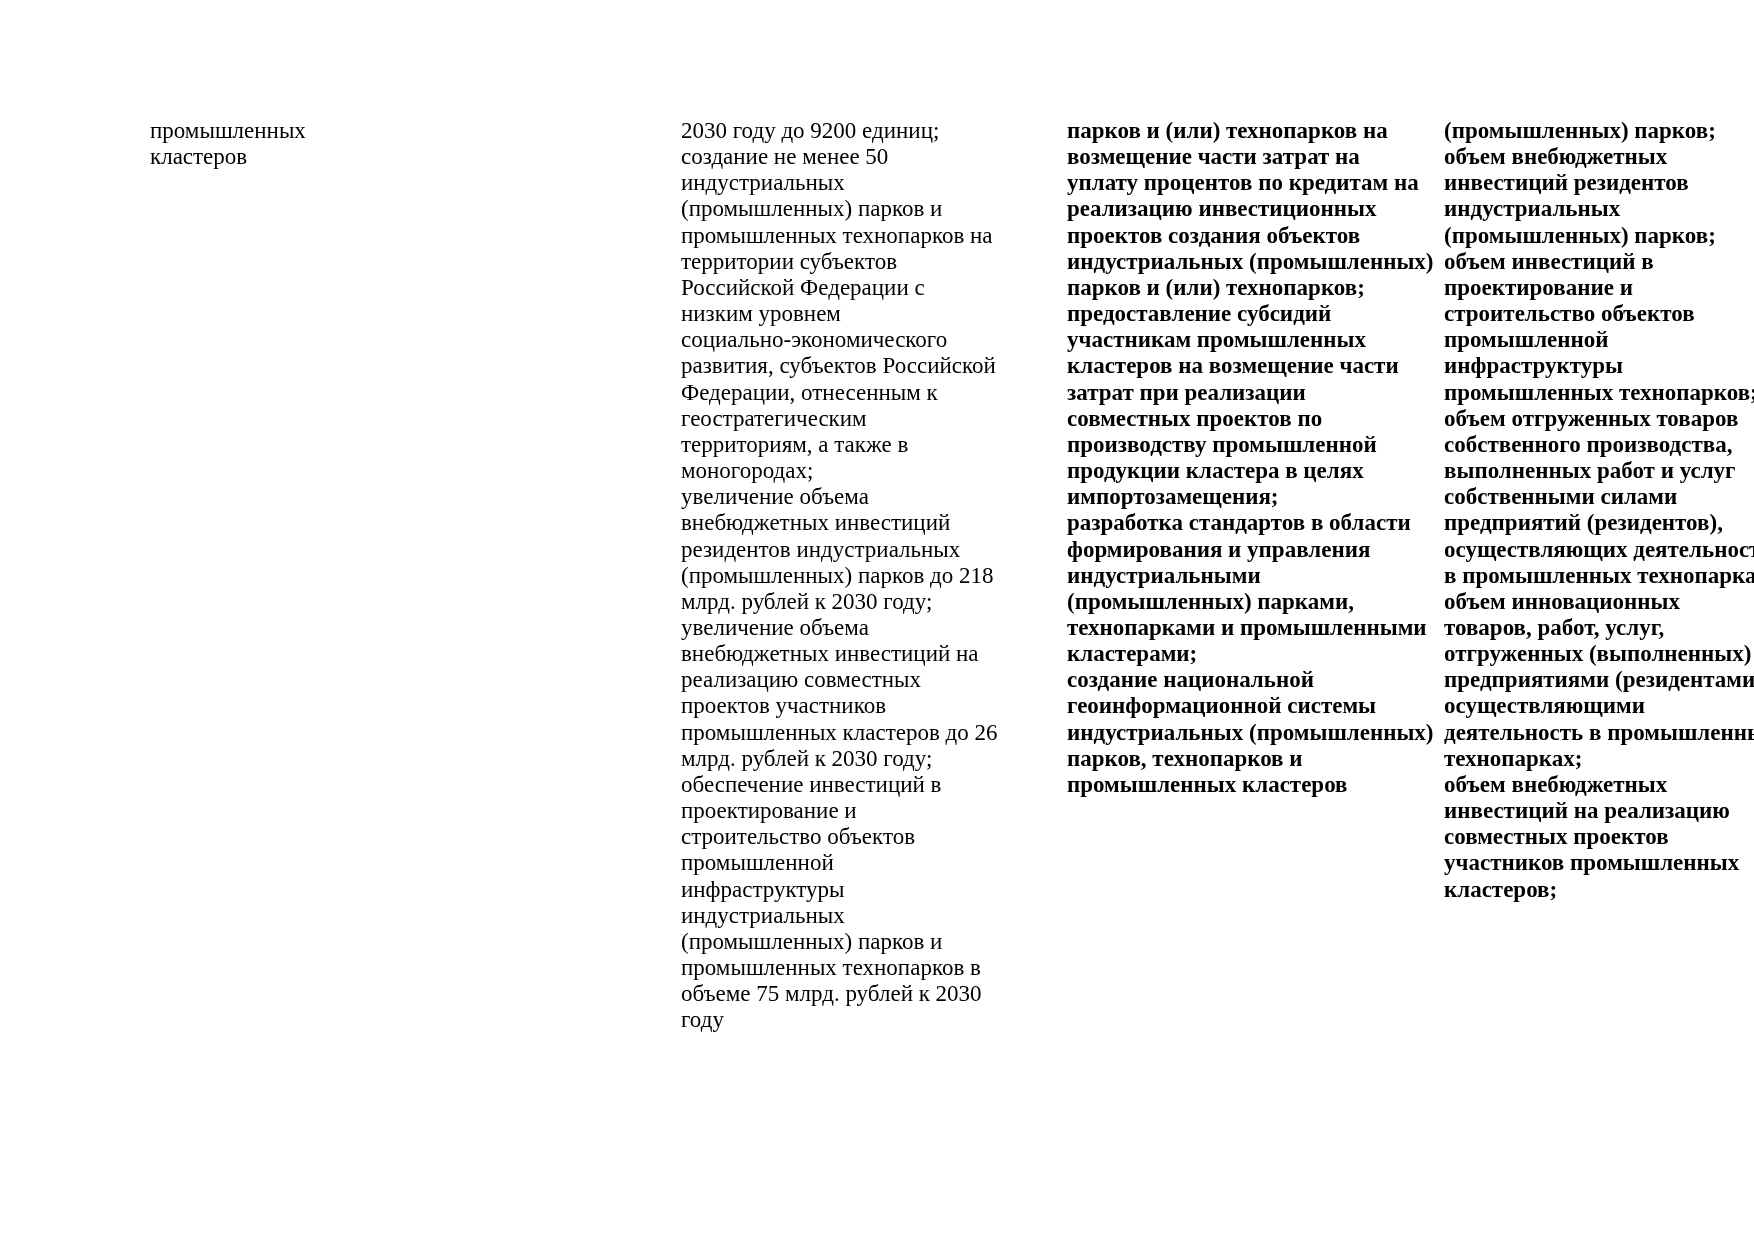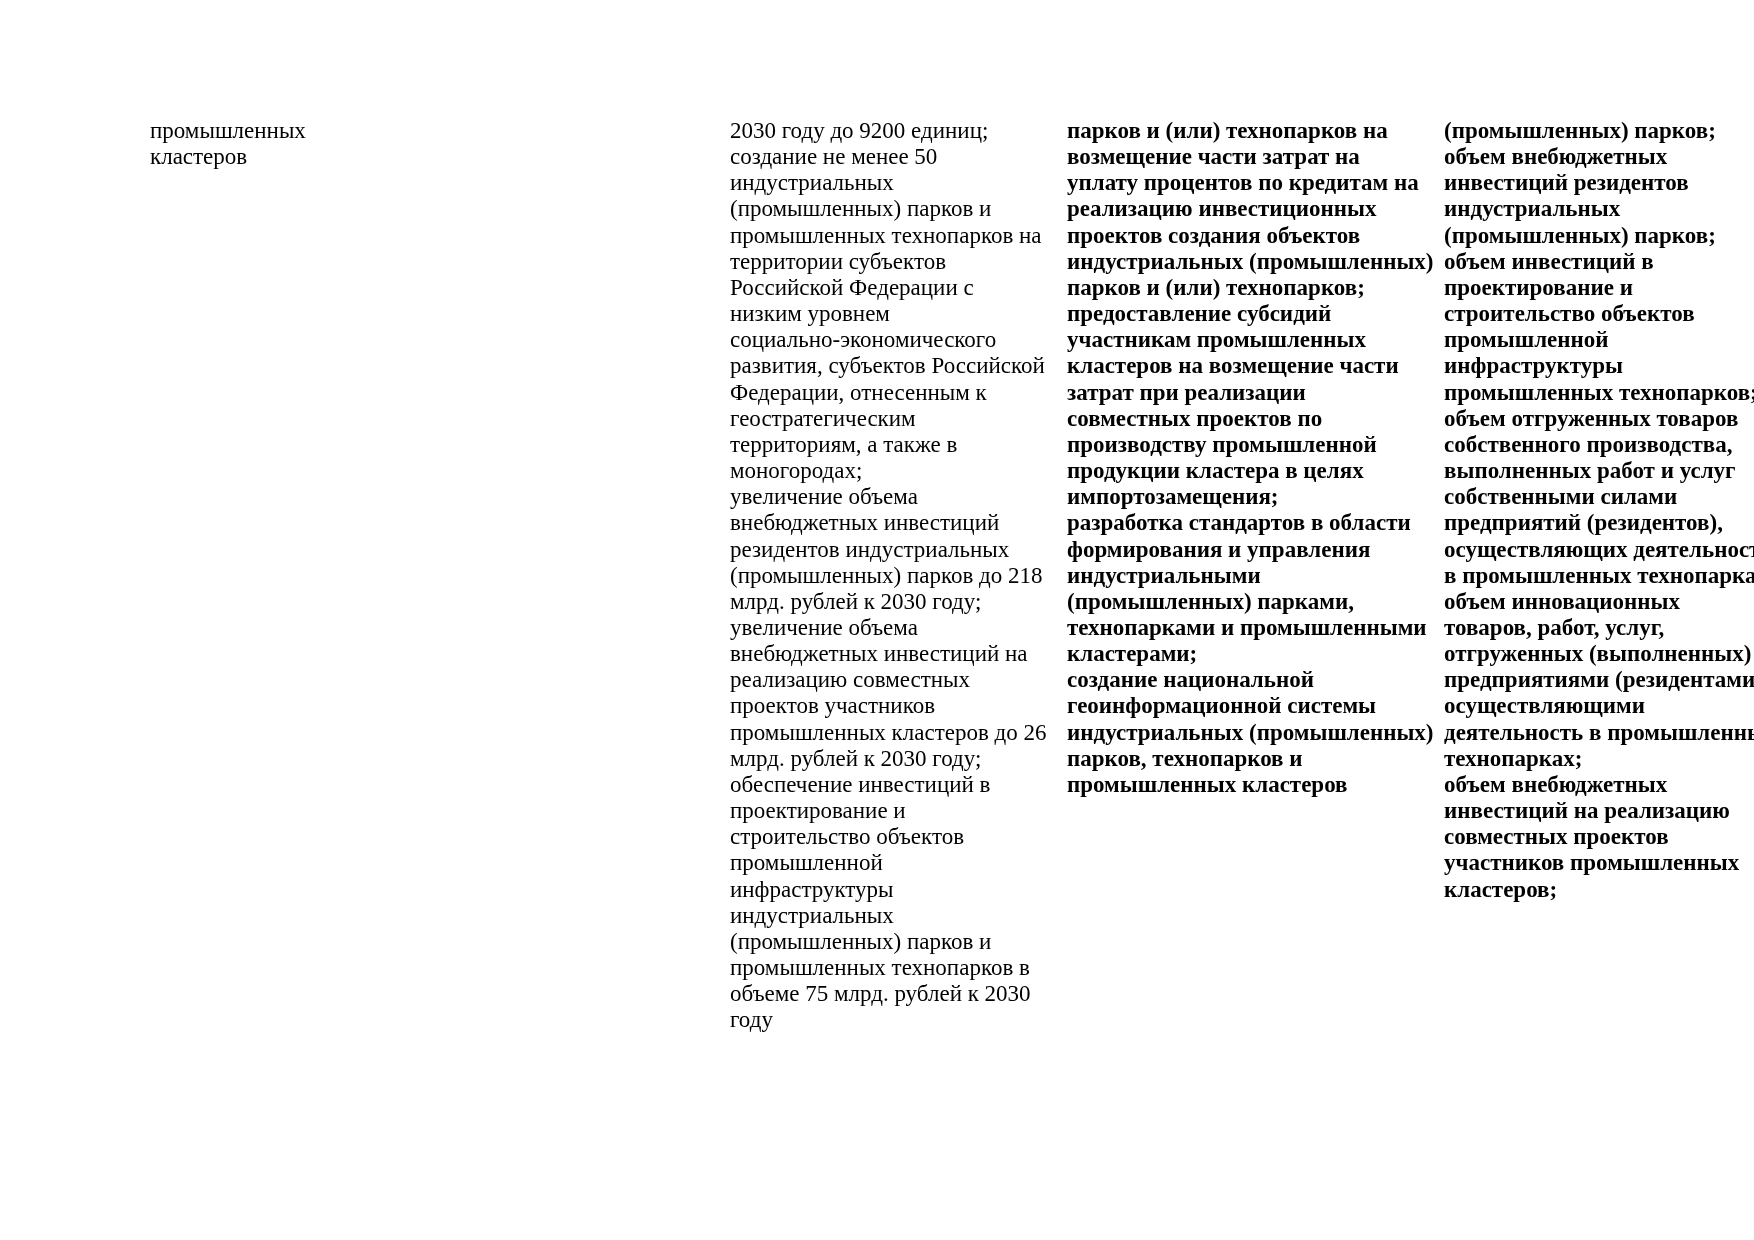--- a/index.html
+++ b/index.html
@@ -18,21 +18,21 @@
     line-height: 26.15px;
     color: #000000;
   }
   .col {
     position: absolute;
     top: 118px;
     white-space: pre;
     overflow: hidden;
   }
   .col-1 { left: 150px;  width: 300px;  }
-  .col-2 { left: 730px;  width: 372px;  }
+  .col-2 { left: 681px;  width: 372px;  }
   .col-3 { left: 1067px; width: 385px; font-weight: bold;  }
   .col-4 { left: 1444px; width: 310px; font-weight: bold;  } 
 </style>
 </head>
 <body>
 
 <div class="page">
   <div class="col col-1">промышленных
 кластеров</div>
   <div class="col col-2">2030 году до 9200 единиц;

